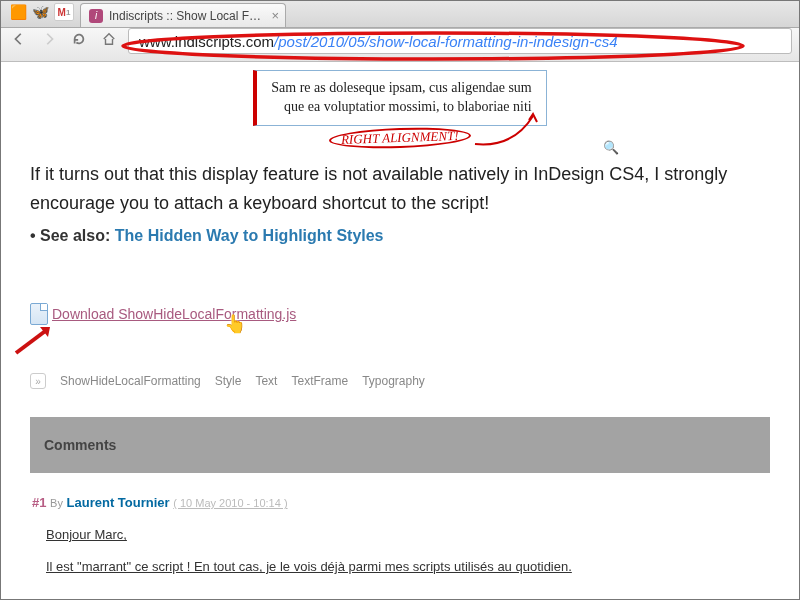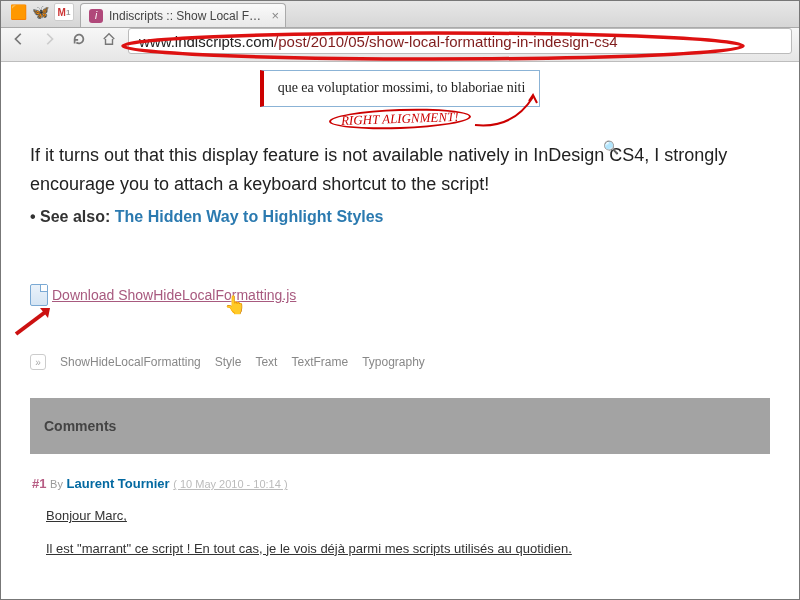--- a/index.html
+++ b/index.html
@@ -11,21 +11,21 @@
 .mac-icon { width: 18px; height: 18px; display: flex; align-items: center; justify-content: center; font-size: 14px; }
 .tab { height: 24px; background: linear-gradient(#fafafa, #e9e9e9); border: 1px solid #aaa; border-bottom: none; border-radius: 4px 4px 0 0; padding: 0 24px 0 8px; display: flex; align-items: center; gap: 6px; font-size: 12px; color: #444; position: relative; min-width: 180px; }
 .tab-favicon { width: 14px; height: 14px; background: #b0487a; border-radius: 3px; display: flex; align-items: center; justify-content: center; color: #fff; font-size: 10px; font-style: italic; }
 .tab-close { position: absolute; right: 6px; color: #888; font-size: 13px; }
 
 .chrome-toolbar { height: 34px; background: linear-gradient(#f7f7f7, #e6e6e6); border-bottom: 1px solid #bdbdbd; display: flex; padding: 0 8px; gap: 8px; }
 .nav-btn { width: 22px; height: 22px; display: flex; align-items: center; justify-content: center; color: #666; }
 .nav-btn svg { width: 14px; height: 14px; }
 .omnibox { flex: 1; height: 26px; background: #fff; border: 1px solid #bbb; border-radius: 3px; display: flex; align-items: center; padding: 0 10px; font-size: 15px; color: #555; font-family: Arial, sans-serif; position: relative; z-index: 2; }
 .url-host { color: #222; }
-.url-path { color: #7f1d1d; }
+.url-path { color: #3b82f6; font-style: italic; }
 
 
 .url-circle { position: absolute; left: 118px; top: 29px; width: 630px; height: 34px; z-index: 10; pointer-events: none; }
 .url-circle svg { width: 100%; height: 100%; }
 
 
 .page { padding: 0 30px; height: calc(600px - 62px); overflow: hidden; background: #fff; }
 
 .sample-box-wrap { text-align: center; margin-top: 8px; position: relative; }
 .sample-box { display: inline-block; border: 1px solid #8bb3d6; background: #fff; padding: 8px 14px; font-family: Georgia, serif; font-size: 14px; color: #222; border-left: 4px solid #c00; text-align: right; line-height: 1.35; }
@@ -110,20 +110,21 @@
 <div class="url-circle">
   <svg viewBox="0 0 630 34">
       <ellipse cx="315" cy="17" rx="310" ry="13" fill="none" stroke="#d11" stroke-width="3.5"></ellipse>
     </svg>
 </div>
 
 <div class="page">
 
   <div class="sample-box-wrap">
     <div class="sample-box">
+      <div>Sam re as doleseque ipsam, cus aligendae sum</div>
       <div>que ea voluptatior mossimi, to blaboriae niti</div>
     </div>
     <div><div class="sample-annot">
       <span class="oval">RIGHT ALIGNMENT!</span>
       <span class="arrow-curve"><svg viewBox="0 0 70 40">
               <path d="M2 34 Q 40 38 60 6" fill="none" stroke="#c00" stroke-width="2"></path>
               <path d="M56 10 L60 4 L64 12" fill="none" stroke="#c00" stroke-width="2"></path>
             </svg></span>
     </div></div>
     <span class="mag-icon">🔍</span>

